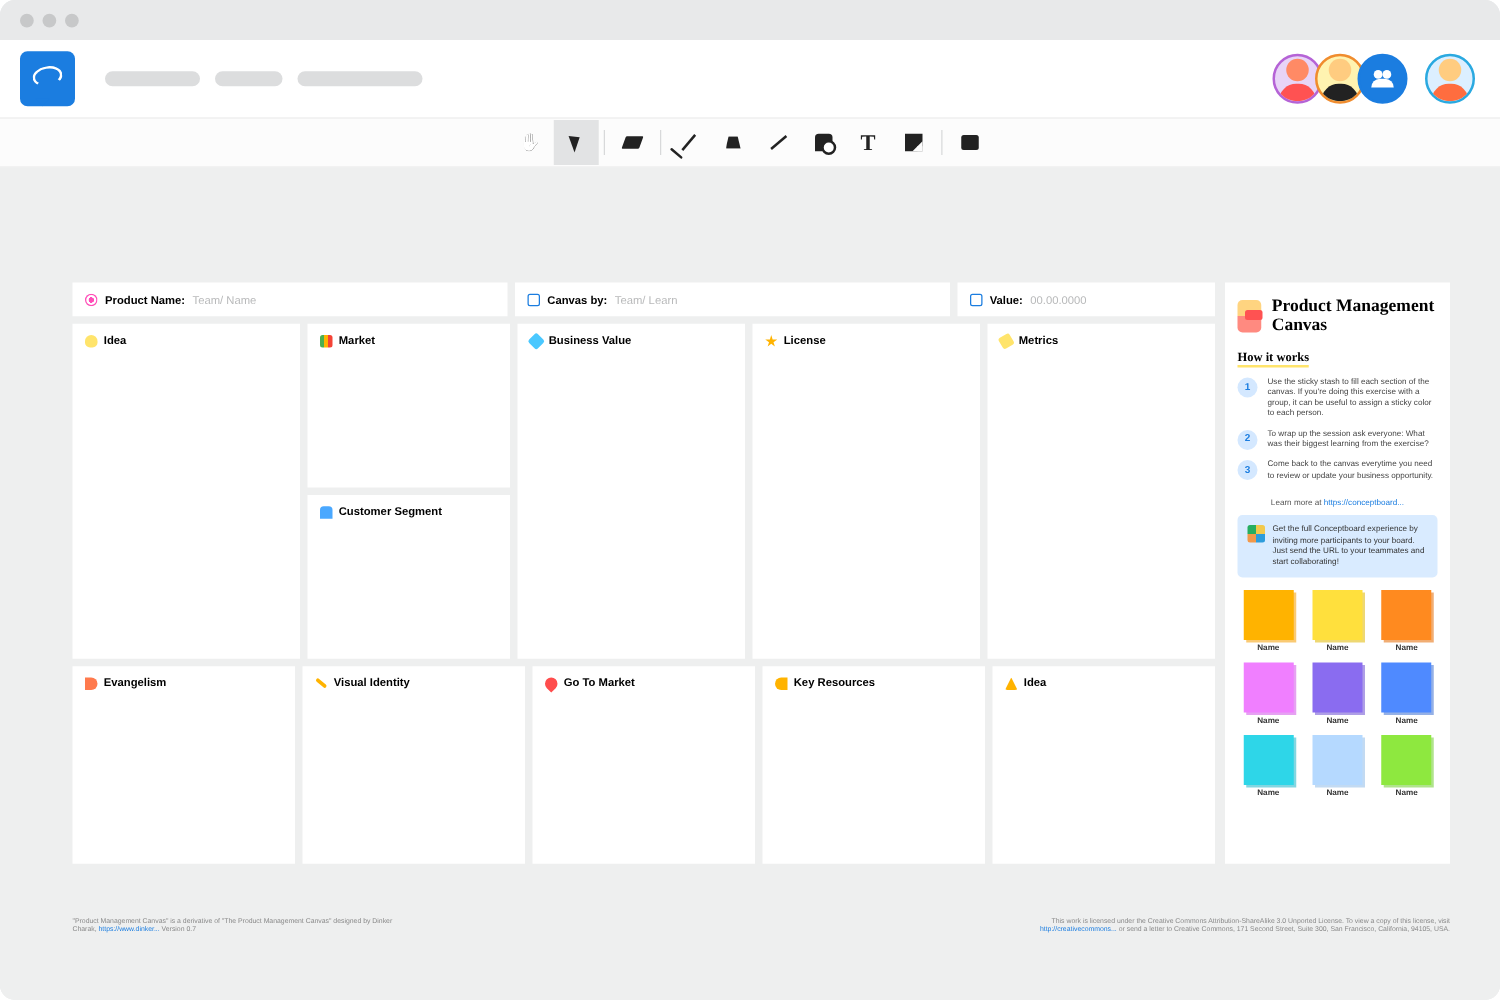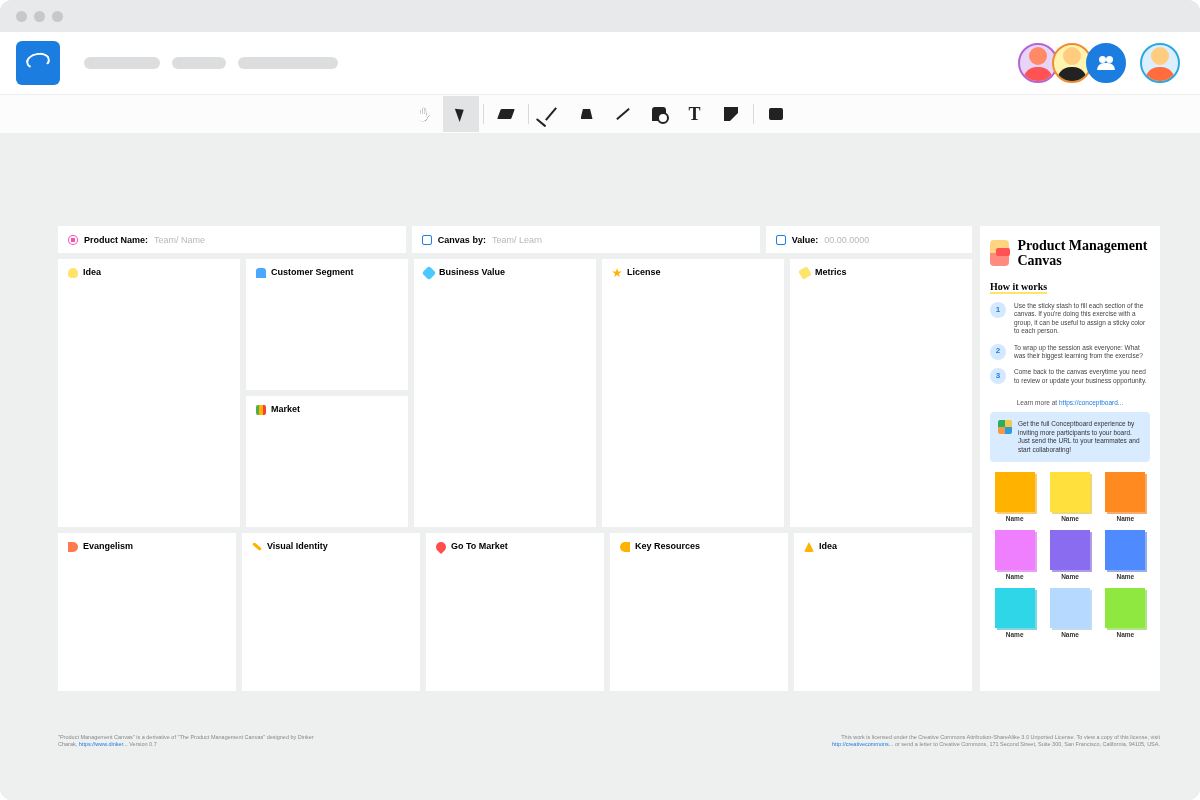--- a/index.html
+++ b/index.html
@@ -220,26 +220,26 @@
           </div>
         </div>
 
         <div class="row1">
           <div class="cell cell-tall">
               <span class="em e-bulb"></span>
               <span>Idea</span>
             </div>
           <div class="col-split">
             <div class="cell" style="flex:1">
+                <span class="em e-chart"></span>
+                <span>Market</span>
+              </div>
+            <div class="cell" style="flex:1">
                 <span class="em e-people"></span>
                 <span>Customer Segment</span>
-              </div>
-            <div class="cell" style="flex:1">
-                <span class="em e-chart"></span>
-                <span>Market</span>
               </div>
           </div>
           <div class="cell cell-tall">
               <span class="em e-gem"></span>
               <span>Business Value</span>
             </div>
           <div class="cell cell-tall">
               <span class="em e-star"></span>
               <span>License</span>
             </div>

